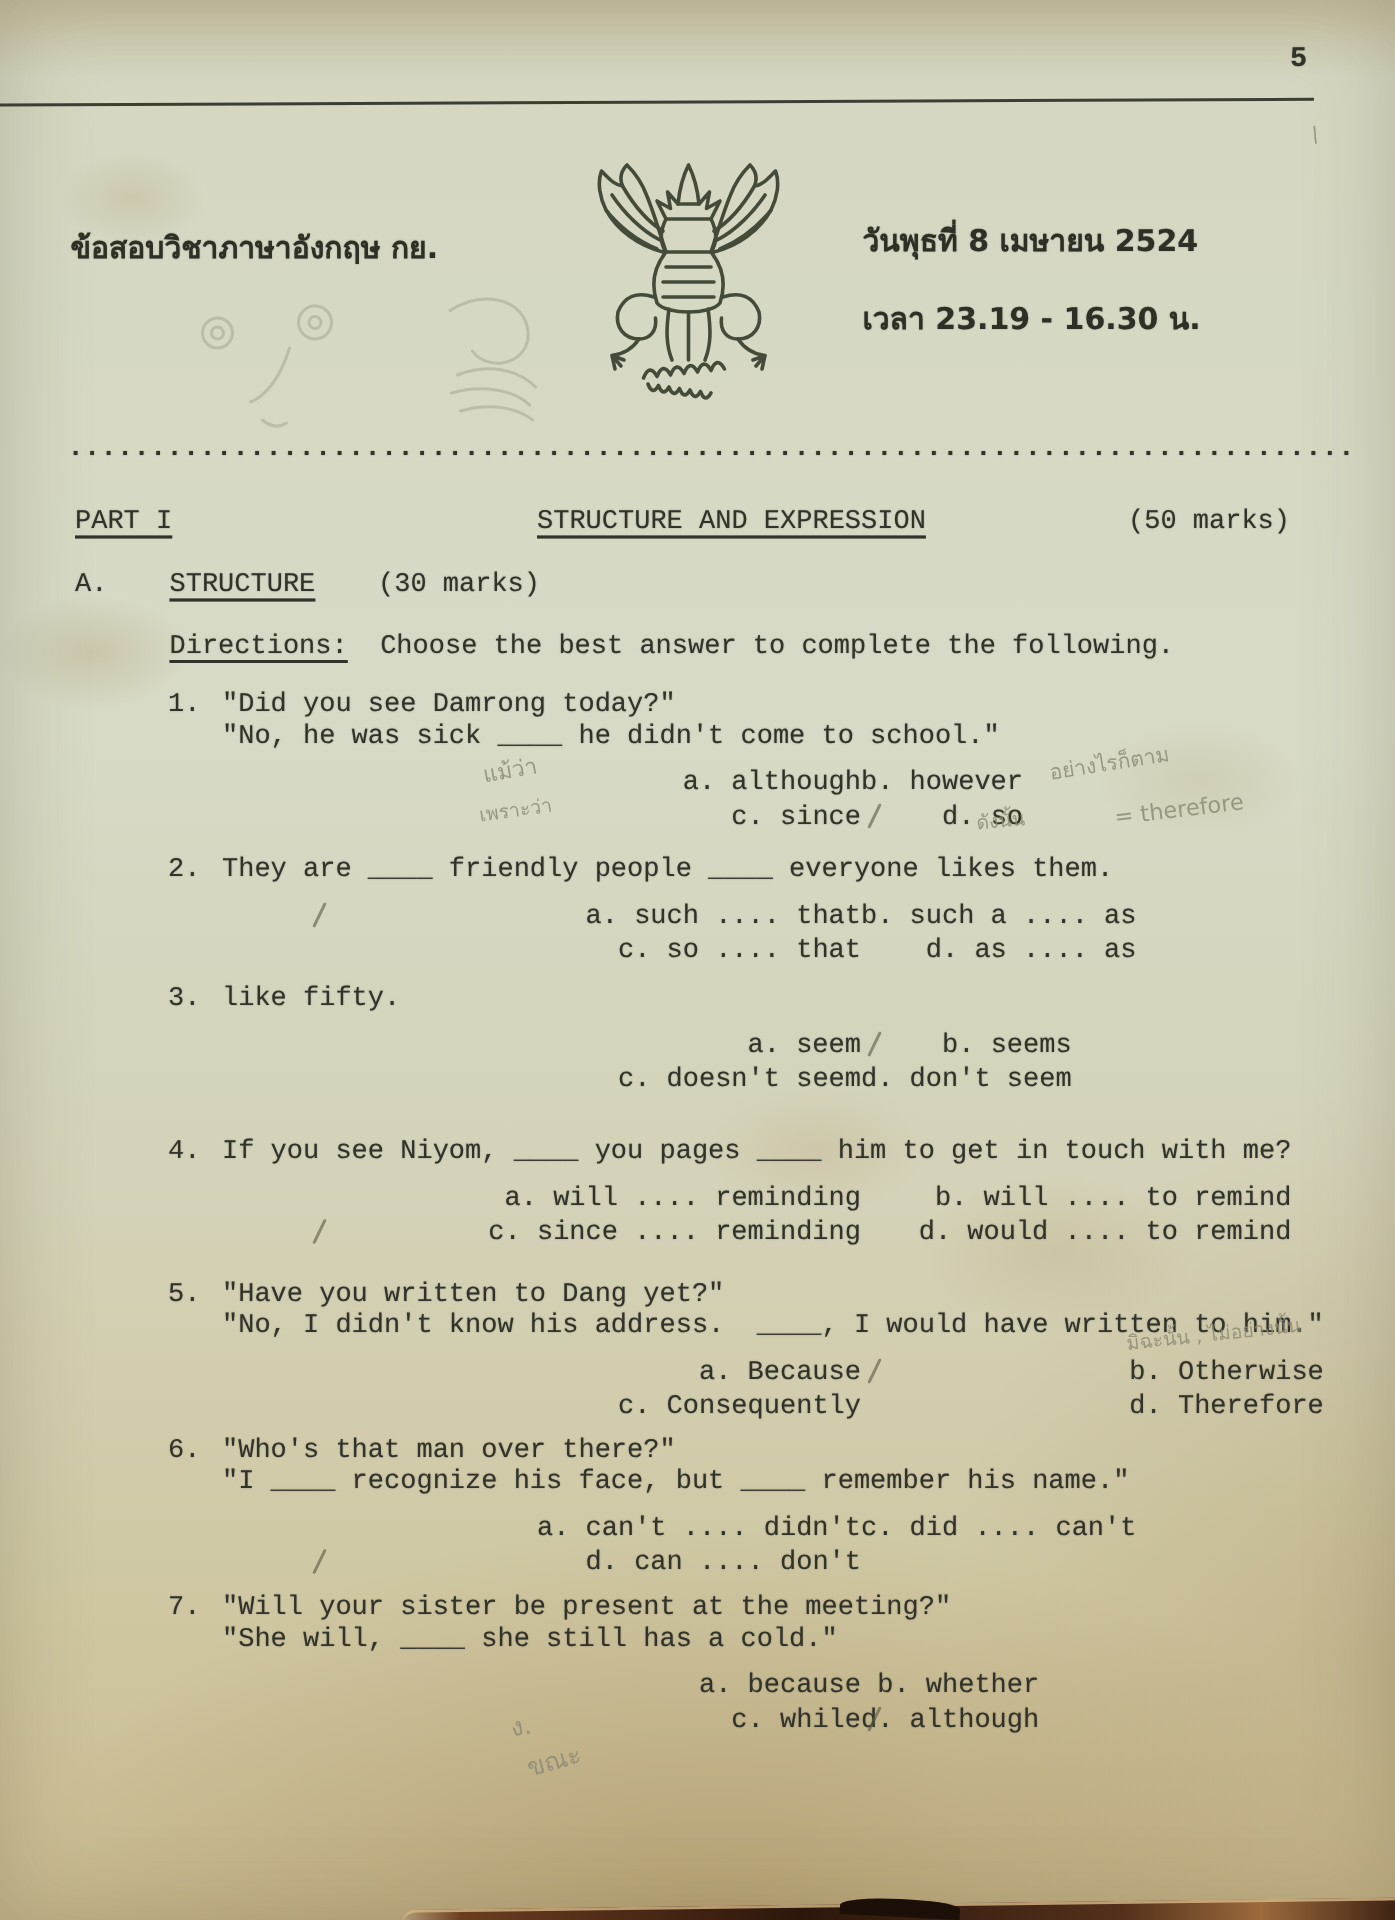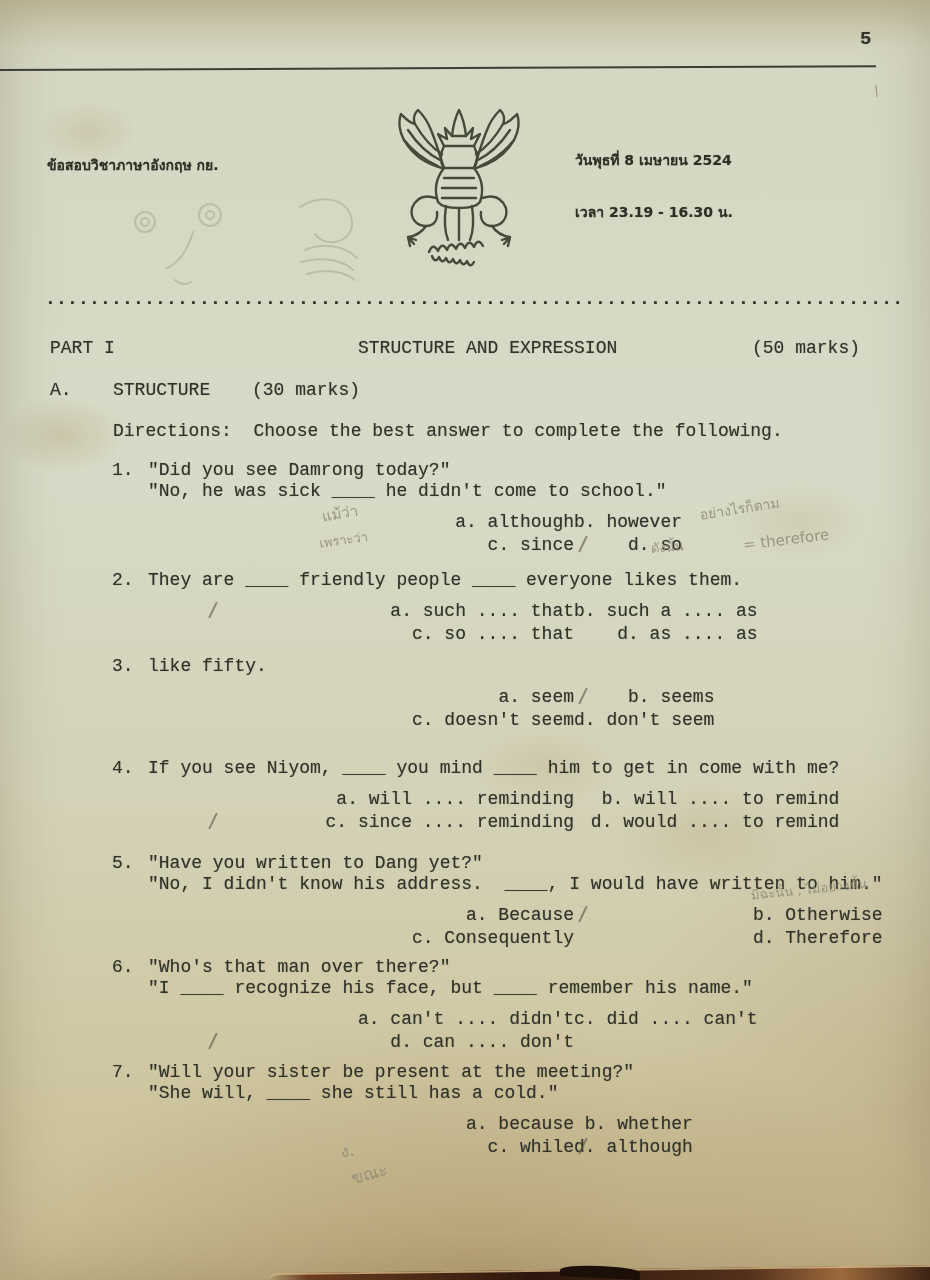--- a/index.html
+++ b/index.html
@@ -13,22 +13,22 @@
       radial-gradient(70px 45px at 88px 132px, rgba(151,117,62,.16), rgba(151,117,62,0) 70%),
       radial-gradient(130px 75px at 705px 835px, rgba(158,124,66,.14), rgba(158,124,66,0) 70%),
       radial-gradient(110px 60px at 545px 765px, rgba(158,124,66,.13), rgba(158,124,66,0) 70%),
       radial-gradient(100px 55px at 800px 520px, rgba(158,124,66,.12), rgba(158,124,66,0) 70%),
       radial-gradient(600px 340px at 480px 1280px, rgba(138,100,48,.30), rgba(138,100,48,0) 78%),
       radial-gradient(400px 500px at 930px 1100px, rgba(140,105,55,.18), rgba(140,105,55,0) 75%),
       linear-gradient(180deg,#c8c2a2 0%,#d5d7c2 4%,#d7dac6 38%,#d4d2b8 62%,#cfc7a2 84%,#c9ba90 100%);
     box-shadow:inset 0 0 60px rgba(90,80,50,.25);
   }
   .t{position:absolute;white-space:pre;font-size:18px;line-height:21px;}
-  .thai{font-family:"DejaVu Sans","Liberation Sans",sans-serif;font-weight:bold;font-size:14px;color:#2e3026;}
-  .ul{text-underline-offset:5px;text-decoration-thickness:1.6px;}
+  .thai{font-family:"DejaVu Sans","Liberation Sans",sans-serif;font-weight:bold;font-size:20px;color:#2e3026;}
+  .ul{text-decoration:underline;text-underline-offset:5px;text-decoration-thickness:1.6px;}
   .rule{position:absolute;left:0;top:69px;width:876px;height:2px;background:#3c3e33;transform:rotate(-0.25deg);transform-origin:0 0;}
   .sep{letter-spacing:0.2px;}
   .q{position:absolute;left:112px;}
   .qnum{position:absolute;left:0;top:0;font-size:18px;line-height:21px;white-space:pre;}
   .qbody{margin-left:36px;}
   .qline{white-space:pre;font-size:18px;line-height:21px;}
   .opts{display:grid;grid-template-columns:370px auto;padding-left:56px;margin-top:9px;text-align:right;}
   .opt{position:relative;white-space:pre;font-size:18px;line-height:23px;}
   .opt.marked::before{
     content:"";position:absolute;left:8px;top:1px;width:2px;height:18px;
@@ -141,21 +141,21 @@
         <div class="opt marked">b. seems</div>
         <div class="opt">c. doesn't seem</div>
         <div class="opt">d. don't seem</div>
       </div>
     </div>
   </div>
 
   <div class="q" style="top:758px">
     <span class="qnum">4.</span>
     <div class="qbody">
-      <div class="qline">If you see Niyom, ____ you mind ____ him to get in come with me?</div>
+      <div class="qline">If you see Niyom, ____ you pages ____ him to get in touch with me?</div>
       <div class="opts">
         <div class="opt">a. will .... reminding</div>
         <div class="opt">b. will .... to remind</div>
         <div class="opt marked">c. since .... reminding</div>
         <div class="opt">d. would .... to remind</div>
       </div>
     </div>
   </div>
 
   <div class="q" style="top:853px">

